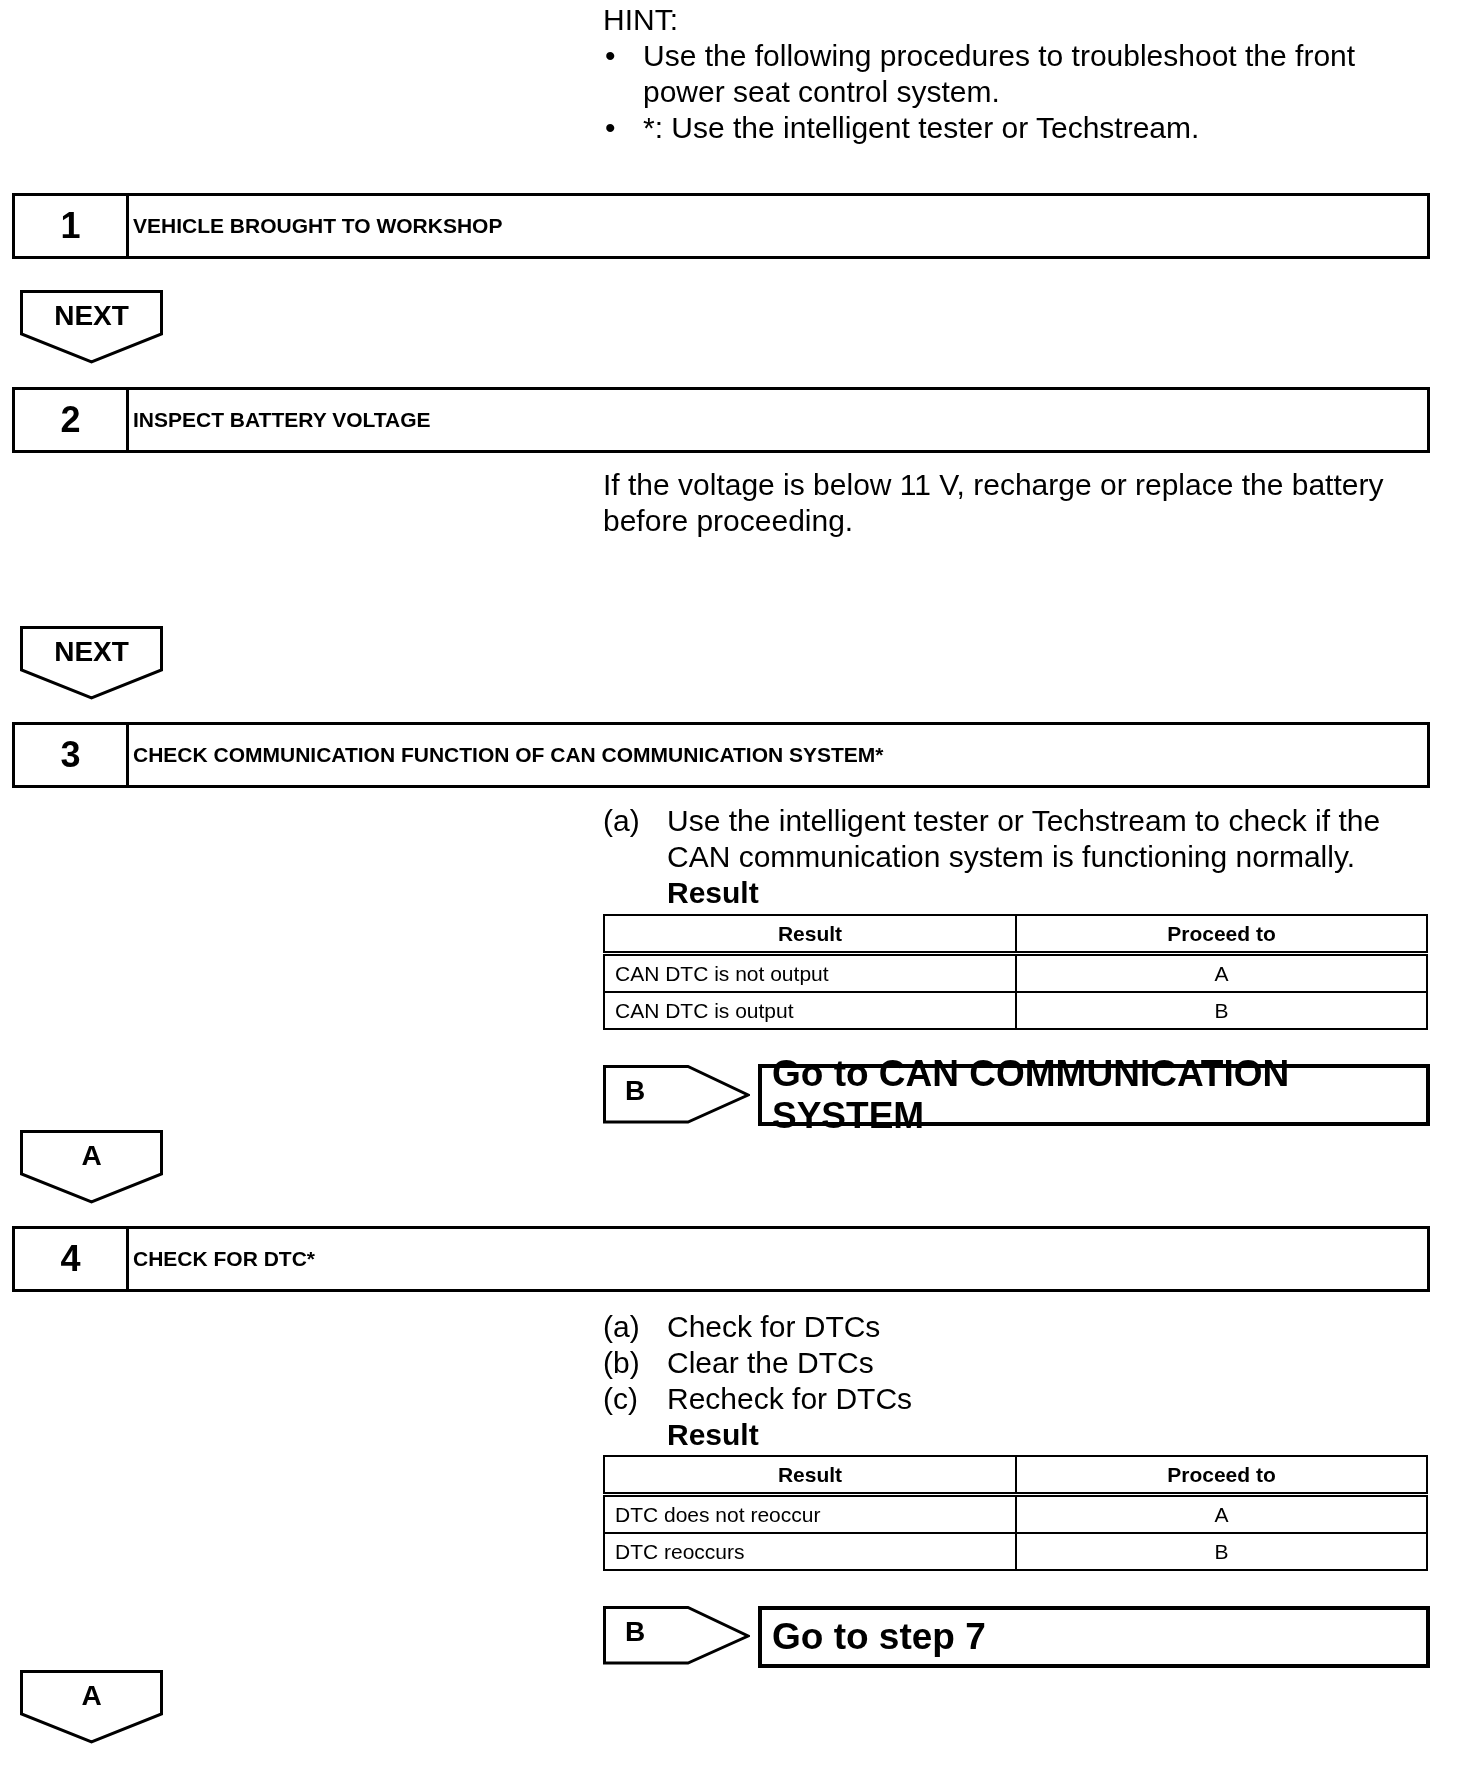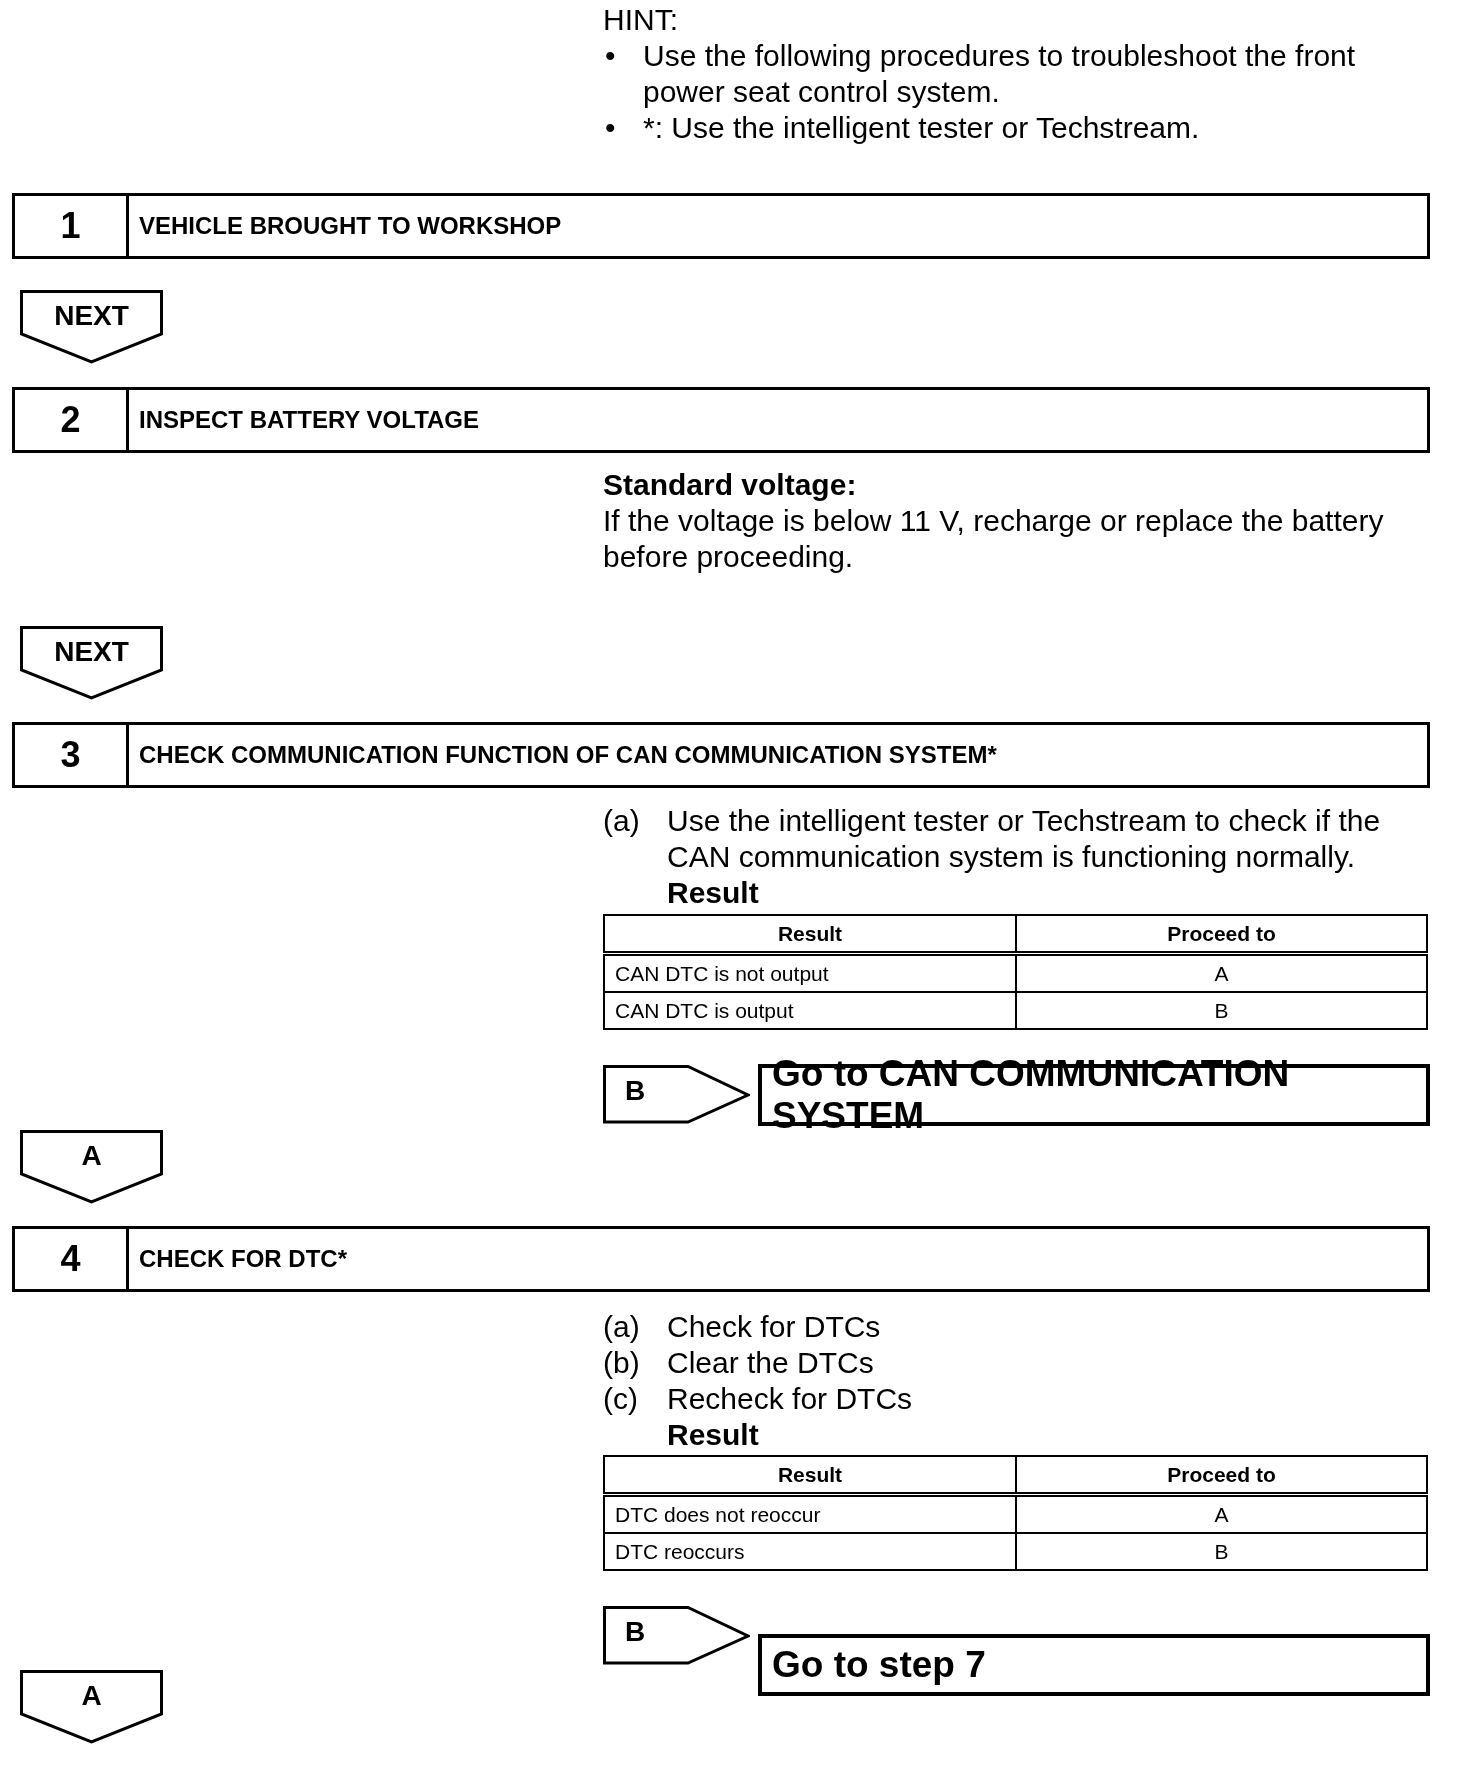--- a/index.html
+++ b/index.html
@@ -5,21 +5,21 @@
   html, body { margin:0; padding:0; background:#ffffff; }
   body { width:1472px; height:1778px; position:relative; overflow:hidden;
          font-family:"Liberation Sans", sans-serif; color:#000; }
   .abs { position:absolute; }
   .txt { font-size:30px; line-height:36px; }
   .bold { font-weight:bold; }
   .step-box { position:absolute; left:12px; width:1418px; height:66px;
               border:3px solid #000; box-sizing:border-box; display:flex; }
   .step-num { width:111px; border-right:3px solid #000; display:flex;
               align-items:center; justify-content:center; font-weight:bold; font-size:36px; }
-  .step-title { display:flex; align-items:center; padding-left:10px; font-weight:bold; font-size:24px; }
+  .step-title { display:flex; align-items:center; padding-left:4px; font-weight:bold; font-size:21px; }
   .down-arrow { position:absolute; left:20px; width:143px; height:74px; }
   .down-arrow svg { position:absolute; left:0; top:0; }
   .down-arrow span { position:absolute; left:0; width:143px; top:10px; text-align:center;
                      font-weight:bold; font-size:28px; }
   .hint-list { list-style:none; margin:0; padding:0; }
   .hint-list li { position:relative; padding-left:40px; }
   .hint-list li::before { content:"•"; position:absolute; left:2px; }
   .res-table { position:absolute; left:603px; width:825px; border-collapse:collapse;
                font-size:21px; }
   .res-table th, .res-table td { border:2px solid #000; height:35px; padding:0 10px; }
@@ -56,21 +56,20 @@
   </svg>
   <span>NEXT</span>
 </div>
 
 <div class="step-box" style="top:387px;">
   <div class="step-num">2</div>
   <div class="step-title">INSPECT BATTERY VOLTAGE</div>
 </div>
 
 <div class="abs txt" style="left:603px; top:467px; width:830px;">
-  <div class="bold">Standard voltage:</div>
   <div>If the voltage is below 11 V, recharge or replace the battery before proceeding.</div>
 </div>
 
 <div class="down-arrow" style="top:626px;">
   <svg width="143" height="74">
     <polygon points="1.5,1.5 141.5,1.5 141.5,44 71.5,72 1.5,44" fill="#fff" stroke="#000" stroke-width="3"></polygon>
   </svg>
   <span>NEXT</span>
 </div>
 
@@ -156,20 +155,20 @@
   </tr>
 </tbody>
   </table>
 
 <div class="b-arrow" style="top:1606px;">
   <svg width="147" height="60">
     <polygon points="1.5,1.5 85,1.5 145,30 85,57 1.5,57" fill="#fff" stroke="#000" stroke-width="3"></polygon>
   </svg>
   <span>B</span>
 </div>
-<div class="goto-box" style="top:1606px;margin-top:28px;">Go to step 7</div>
+<div class="goto-box" style="top:1606px;">Go to step 7</div>
 
 <div class="down-arrow" style="top:1670px;">
   <svg width="143" height="74">
     <polygon points="1.5,1.5 141.5,1.5 141.5,44 71.5,72 1.5,44" fill="#fff" stroke="#000" stroke-width="3"></polygon>
   </svg>
   <span>A</span>
 </div>
 
 </body></html>

